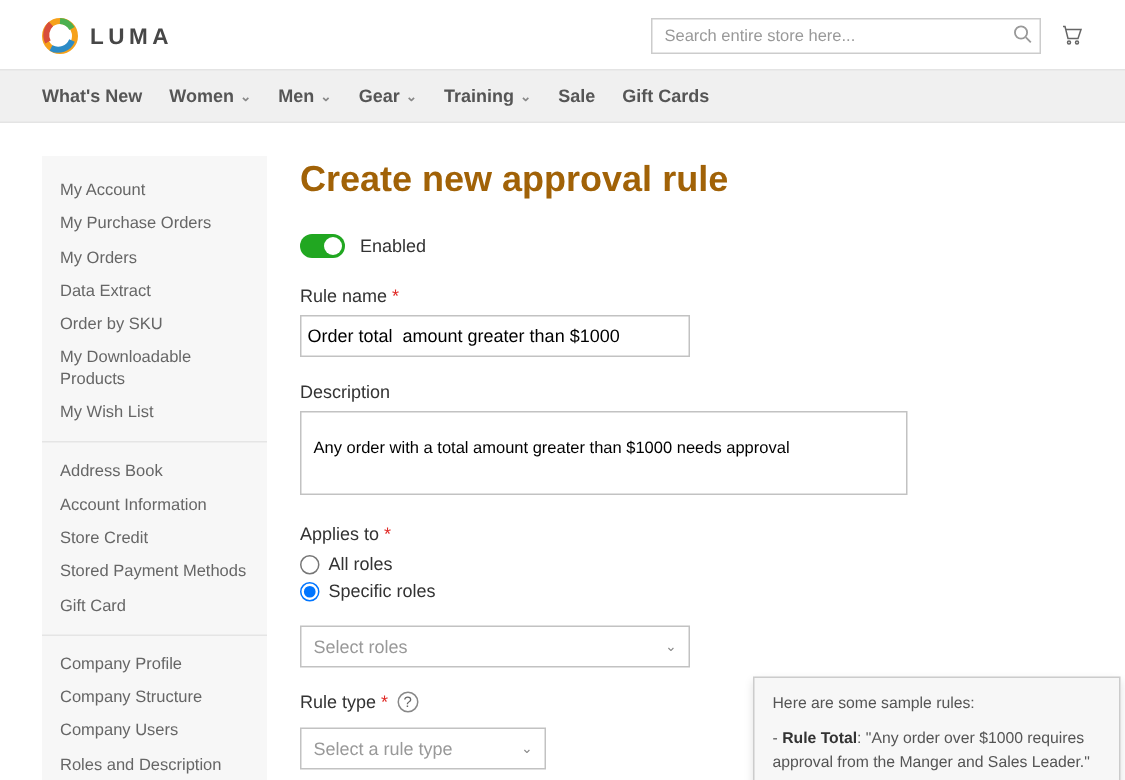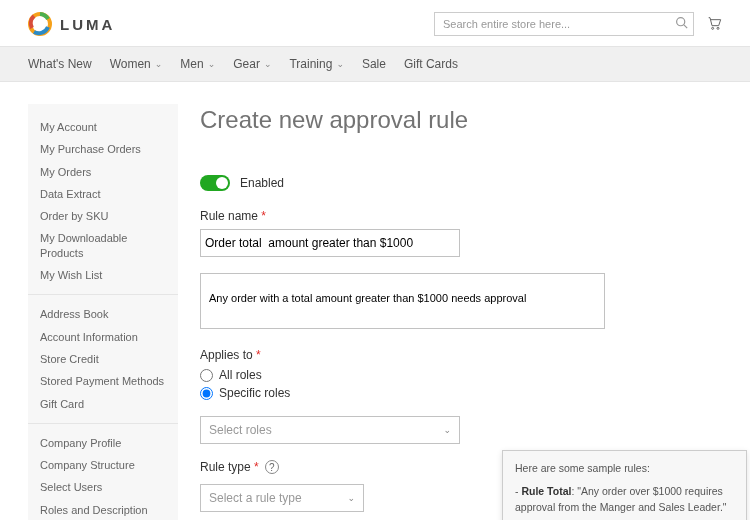--- a/index.html
+++ b/index.html
@@ -7,29 +7,29 @@
   .header { display: flex; align-items: center; justify-content: space-between; padding: 12px 28px 10px 28px; }
   .logo { display: flex; align-items: center; gap: 8px; }
   .logo-text { font-weight: 600; letter-spacing: 3px; font-size: 15px; color: #474747; }
   .header-right { display: flex; align-items: center; gap: 12px; }
   .search-wrap { position: relative; display:flex; align-items:center; }
   .search-input { width: 260px; padding: 5px 26px 5px 8px; font-size: 11px; border: 1px solid #ccc; color: #666; }
   .search-input::placeholder { color: #999; }
   .search-ic { position:absolute; right:6px; color:#999; pointer-events:none; }
   .cart-ic { color:#666; }
   .nav { background: #f0f0f0; border-top: 1px solid #e4e4e4; border-bottom: 1px solid #e4e4e4; padding: 0 28px; display: flex; gap: 18px; }
-  .nav-item { padding: 10px 0; font-size: 12px; font-weight: 400; color: #555; display:flex; align-items:center; gap:4px; cursor:pointer; }
+  .nav-item { padding: 10px 0; font-size: 12px; font-weight: 700; color: #555; display:flex; align-items:center; gap:4px; cursor:pointer; }
   .caret { font-size: 9px; color:#888; }
   .content { display: flex; padding: 22px 28px 10px 28px; gap: 22px; }
   .sidebar { width: 150px; background: #f7f7f7; padding: 12px 0; font-size: 11px; }
   .sb-group { padding-bottom: 8px; margin-bottom: 8px; border-bottom: 1px solid #e5e5e5; }
   .sb-group:last-child { border-bottom: none; margin-bottom:0; }
   .sb-item { display:block; padding: 4px 12px; color: #666; cursor:pointer; line-height:1.3; }
   .main { flex: 1; padding-top: 2px; }
-  h1 { font-size: 24px; font-weight: 400; color: #737373; margin-bottom: 41px; }
+  h1 { font-size: 24px; font-weight: 700; color: #a16207; margin-bottom: 22px; }
   .toggle-row { display:flex; align-items:center; gap:10px; margin-bottom: 18px; }
   .toggle { width: 30px; height: 16px; background: #21a721; border-radius: 8px; position: relative; cursor:pointer; }
   .toggle::after { content:''; position:absolute; width:12px; height:12px; background:#fff; border-radius:50%; top:2px; right:2px; }
   .toggle-label { font-size: 12px; color:#333; }
   .field { margin-bottom: 16px; }
   .label { display:block; font-size: 12px; color:#333; margin-bottom: 6px; }
   .req::after { content:' *'; color:#e02b27; }
   .text-in { width: 260px; padding: 6px 4px; font-size: 12px; border:1px solid #c2c2c2; }
   .textarea { width: 405px; height: 56px; padding: 18px 8px; font-size: 11px; border:1px solid #c2c2c2; resize:none; font-family:inherit; }
   .radio-row { display:flex; align-items:center; gap:6px; margin-bottom:4px; font-size:12px; }
@@ -100,39 +100,40 @@
       <div class="sb-group">
         <a class="sb-item">Address Book</a>
         <a class="sb-item">Account Information</a>
         <a class="sb-item">Store Credit</a>
         <a class="sb-item">Stored Payment Methods</a>
         <a class="sb-item">Gift Card</a>
       </div>
       <div class="sb-group">
         <a class="sb-item">Company Profile</a>
         <a class="sb-item">Company Structure</a>
-        <a class="sb-item">Select Users</a>
+        <a class="sb-item">Company Users</a>
         <a class="sb-item">Roles and Description</a>
       </div>
     </div>
 
   <div class="main">
     <h1>Create new approval rule</h1>
 
     <div class="toggle-row">
       <div class="toggle"></div>
       <span class="toggle-label">Enabled</span>
     </div>
 
     <div class="field">
       <label class="label req">Rule name</label>
       <input class="text-in" value="Order total  amount greater than $1000" style="">
     </div>
 
     <div class="field">
+      <label class="label">Description</label>
       <textarea class="textarea" id="desc" style="">Any order with a total amount greater than $1000 needs approval</textarea>
     </div>
 
     <div class="field">
       <label class="label req">Applies to</label>
       <div class="radio-row">
         <input type="radio" name="ap" style="">
         <span>All roles</span>
       </div>
       <div class="radio-row">

